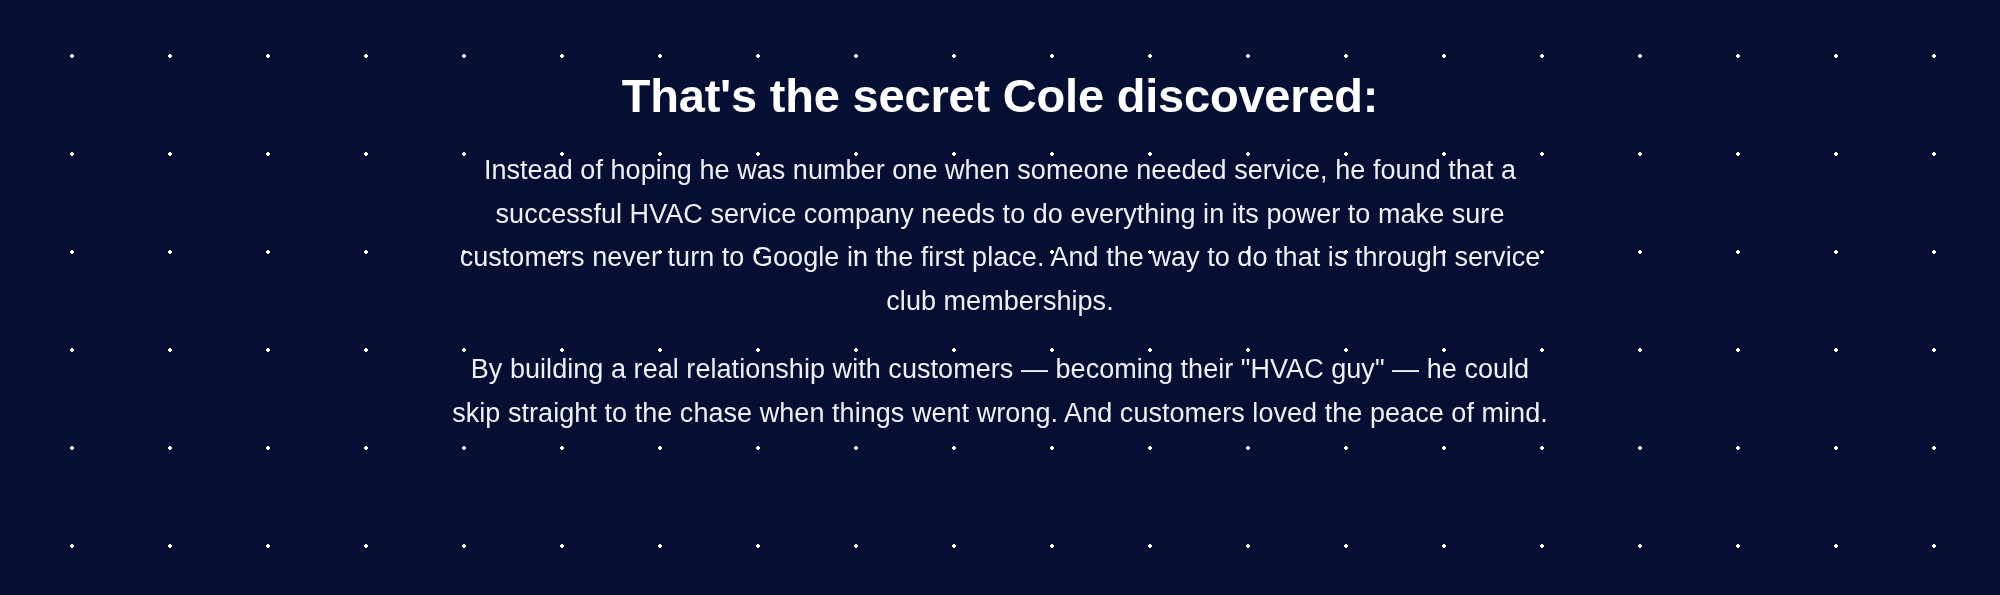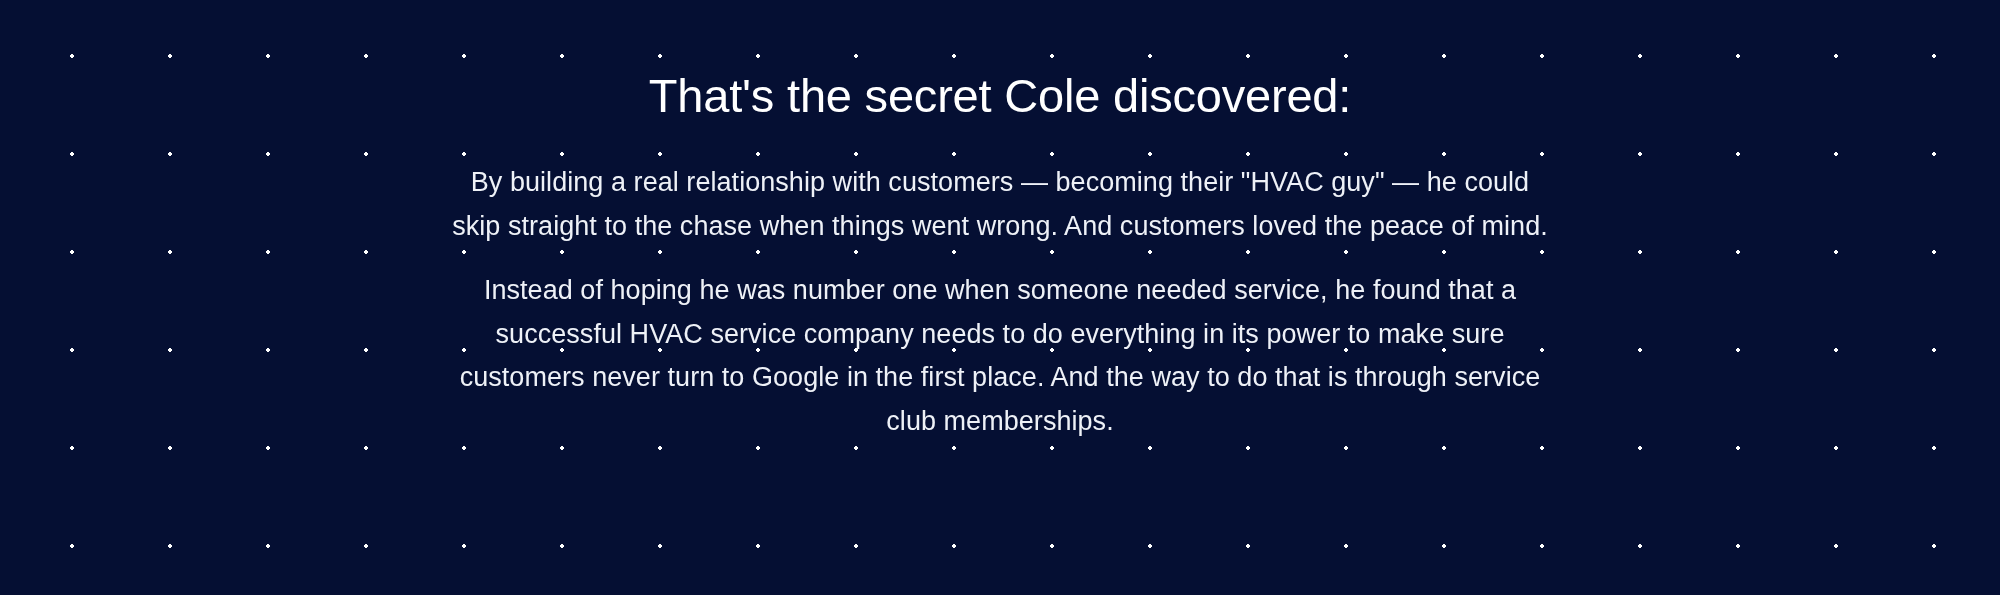--- a/index.html
+++ b/index.html
@@ -40,24 +40,24 @@
     width: 1120px;
     height: 595px;
     display: flex;
     flex-direction: column;
     align-items: center;
     justify-content: flex-start;
     text-align: center;
   }
 
   .heading {
-    margin: 12px;
+    margin: 4px;
     padding: 0;
     color: #ffffff;
-    font-weight: 400;
+    font-weight: 700;
     font-size: 47px;
     line-height: 56px;
     letter-spacing: -0.2px;
     margin-top: 68px;
     white-space: nowrap;
   }
 
   .body-para {
     margin: 0;
     padding: 0;
@@ -81,18 +81,18 @@
 <body>
 
 <div id="stage">
 
   <div id="dot-grid"></div>
 
   <div id="content">
 
     <h2 class="heading">That's the secret Cole discovered:</h2>
 
+    <p class="body-para first">Instead of hoping he was number one when someone needed service, he found that a successful HVAC service company needs to do everything in its power to make sure customers never turn to Google in the first place. And the way to do that is through service club memberships.</p>
+
     <p class="body-para second">By building a real relationship with customers — becoming their "HVAC guy" — he could skip straight to the chase when things went wrong. And customers loved the peace of mind.</p>
-
-    <p class="body-para first">Instead of hoping he was number one when someone needed service, he found that a successful HVAC service company needs to do everything in its power to make sure customers never turn to Google in the first place. And the way to do that is through service club memberships.</p>
 
   </div>
 </div>
 
 </body></html>

